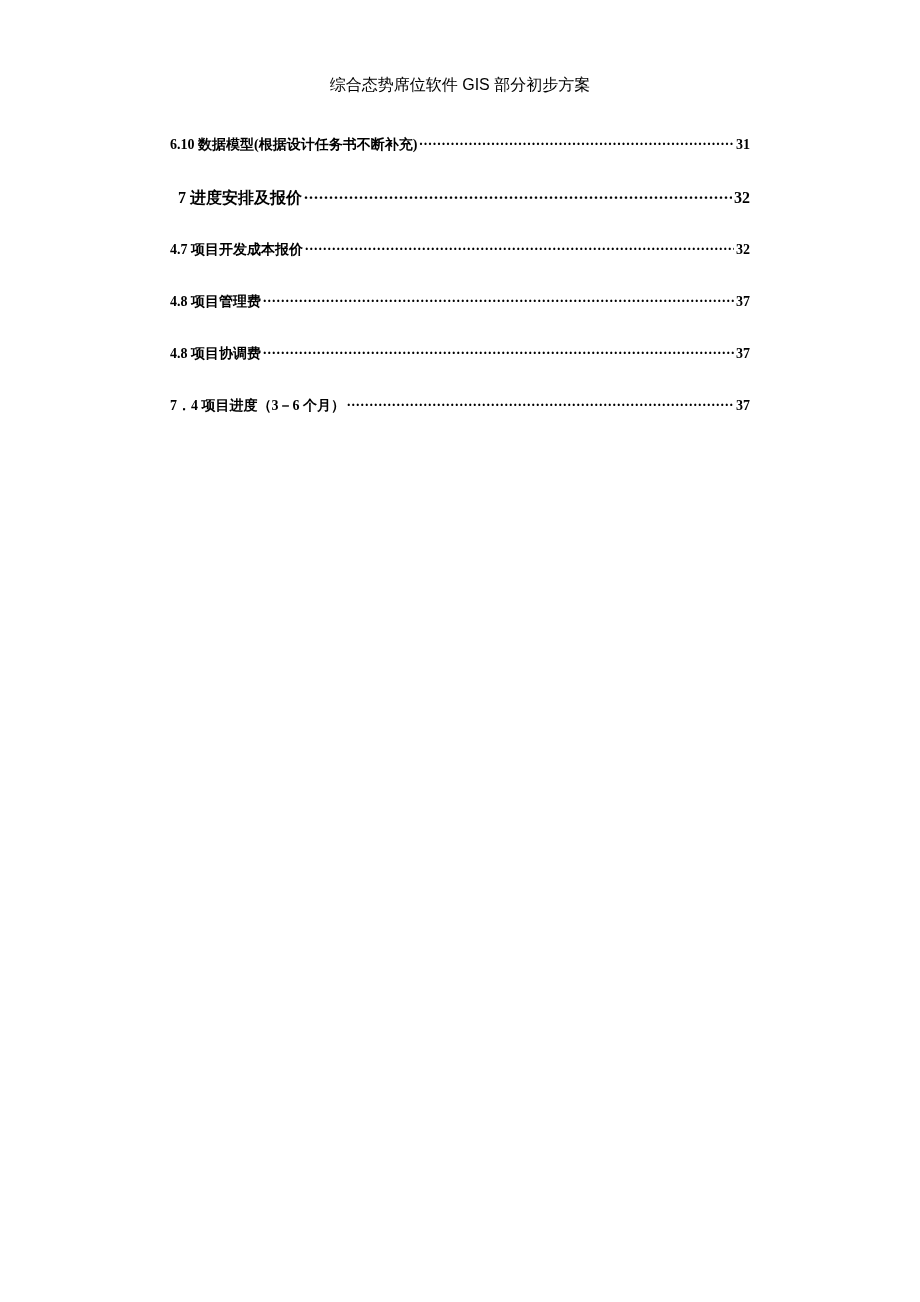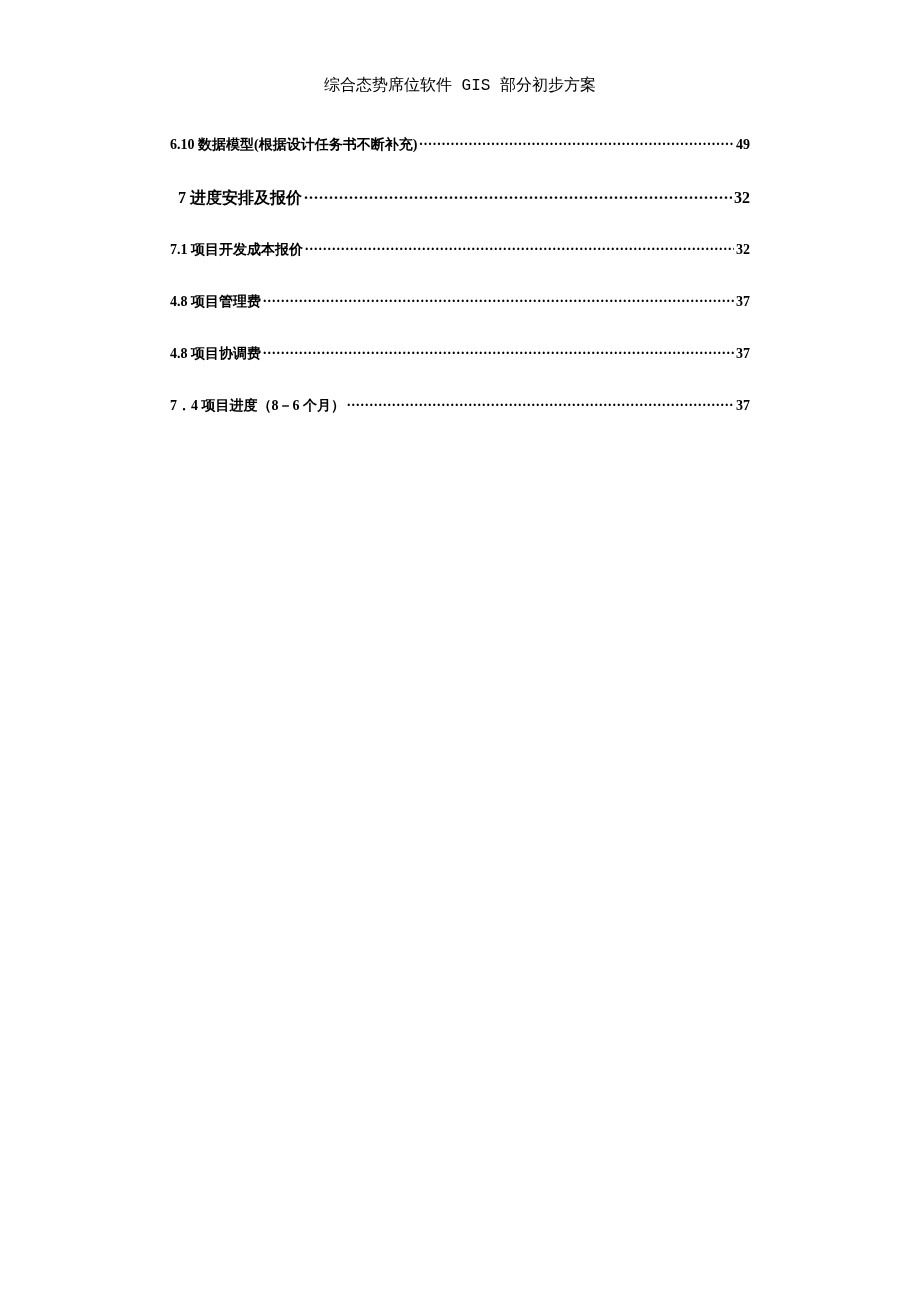--- a/index.html
+++ b/index.html
@@ -13,21 +13,21 @@
       background: #ffffff;
       font-family: "SimSun", "宋体", serif;
       color: #000000;
       padding: 75px 170px 0 170px;
     }
     .header-title {
       text-align: center;
       font-size: 16px;
       font-weight: normal;
       margin-bottom: 28px;
-      font-family: Liberation Mono, monospace;
+      font-family: Liberation Sans, sans-serif;
     }
     .toc-entry {
       display: flex;
       align-items: baseline;
       font-weight: bold;
       margin-bottom: 22px;
       font-size: 14px;
       white-space: nowrap;
     }
     .toc-entry.level-1 {
@@ -63,44 +63,44 @@
     }
   </style>
 </head>
 <body>
 
 <div class="header-title">综合态势席位软件 GIS 部分初步方案</div>
 
 <div class="toc-entry">
   <span class="toc-label">6.10 数据模型(根据设计任务书不断补充)</span>
   <span class="toc-dots"></span>
-  <span class="toc-page">49</span>
+  <span class="toc-page">31</span>
 </div>
 
 <div class="toc-entry level-1">
   <span class="toc-label">7 进度安排及报价</span>
   <span class="toc-dots"></span>
   <span class="toc-page">32</span>
 </div>
 
 <div class="toc-entry">
-  <span class="toc-label">7.1 项目开发成本报价</span>
+  <span class="toc-label">4.7 项目开发成本报价</span>
   <span class="toc-dots"></span>
   <span class="toc-page">32</span>
 </div>
 
 <div class="toc-entry">
   <span class="toc-label">4.8 项目管理费</span>
   <span class="toc-dots"></span>
   <span class="toc-page">37</span>
 </div>
 
 <div class="toc-entry">
   <span class="toc-label">4.8 项目协调费</span>
   <span class="toc-dots"></span>
   <span class="toc-page">37</span>
 </div>
 
 <div class="toc-entry">
-  <span class="toc-label">7．4 项目进度（8－6 个月）</span>
+  <span class="toc-label">7．4 项目进度（3－6 个月）</span>
   <span class="toc-dots"></span>
   <span class="toc-page">37</span>
 </div>
 
 </body></html>

